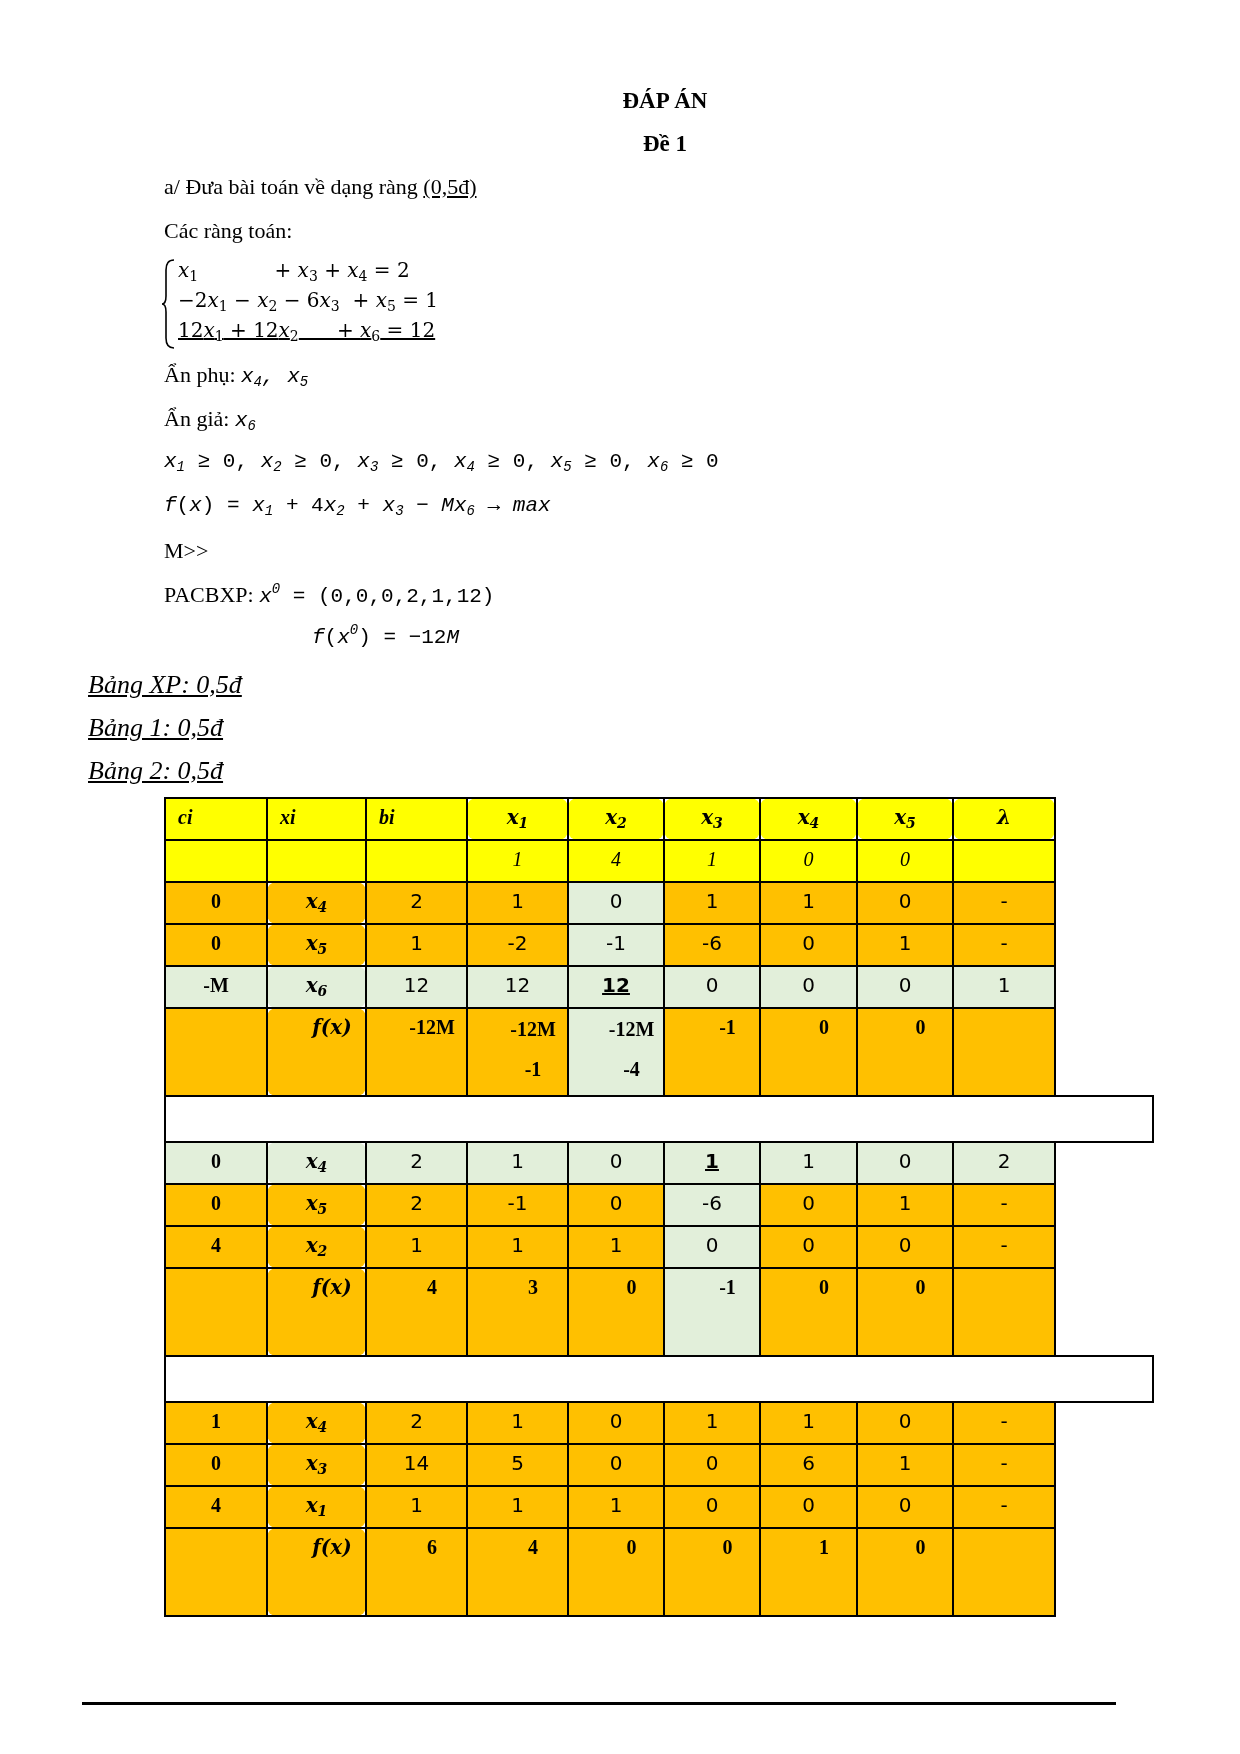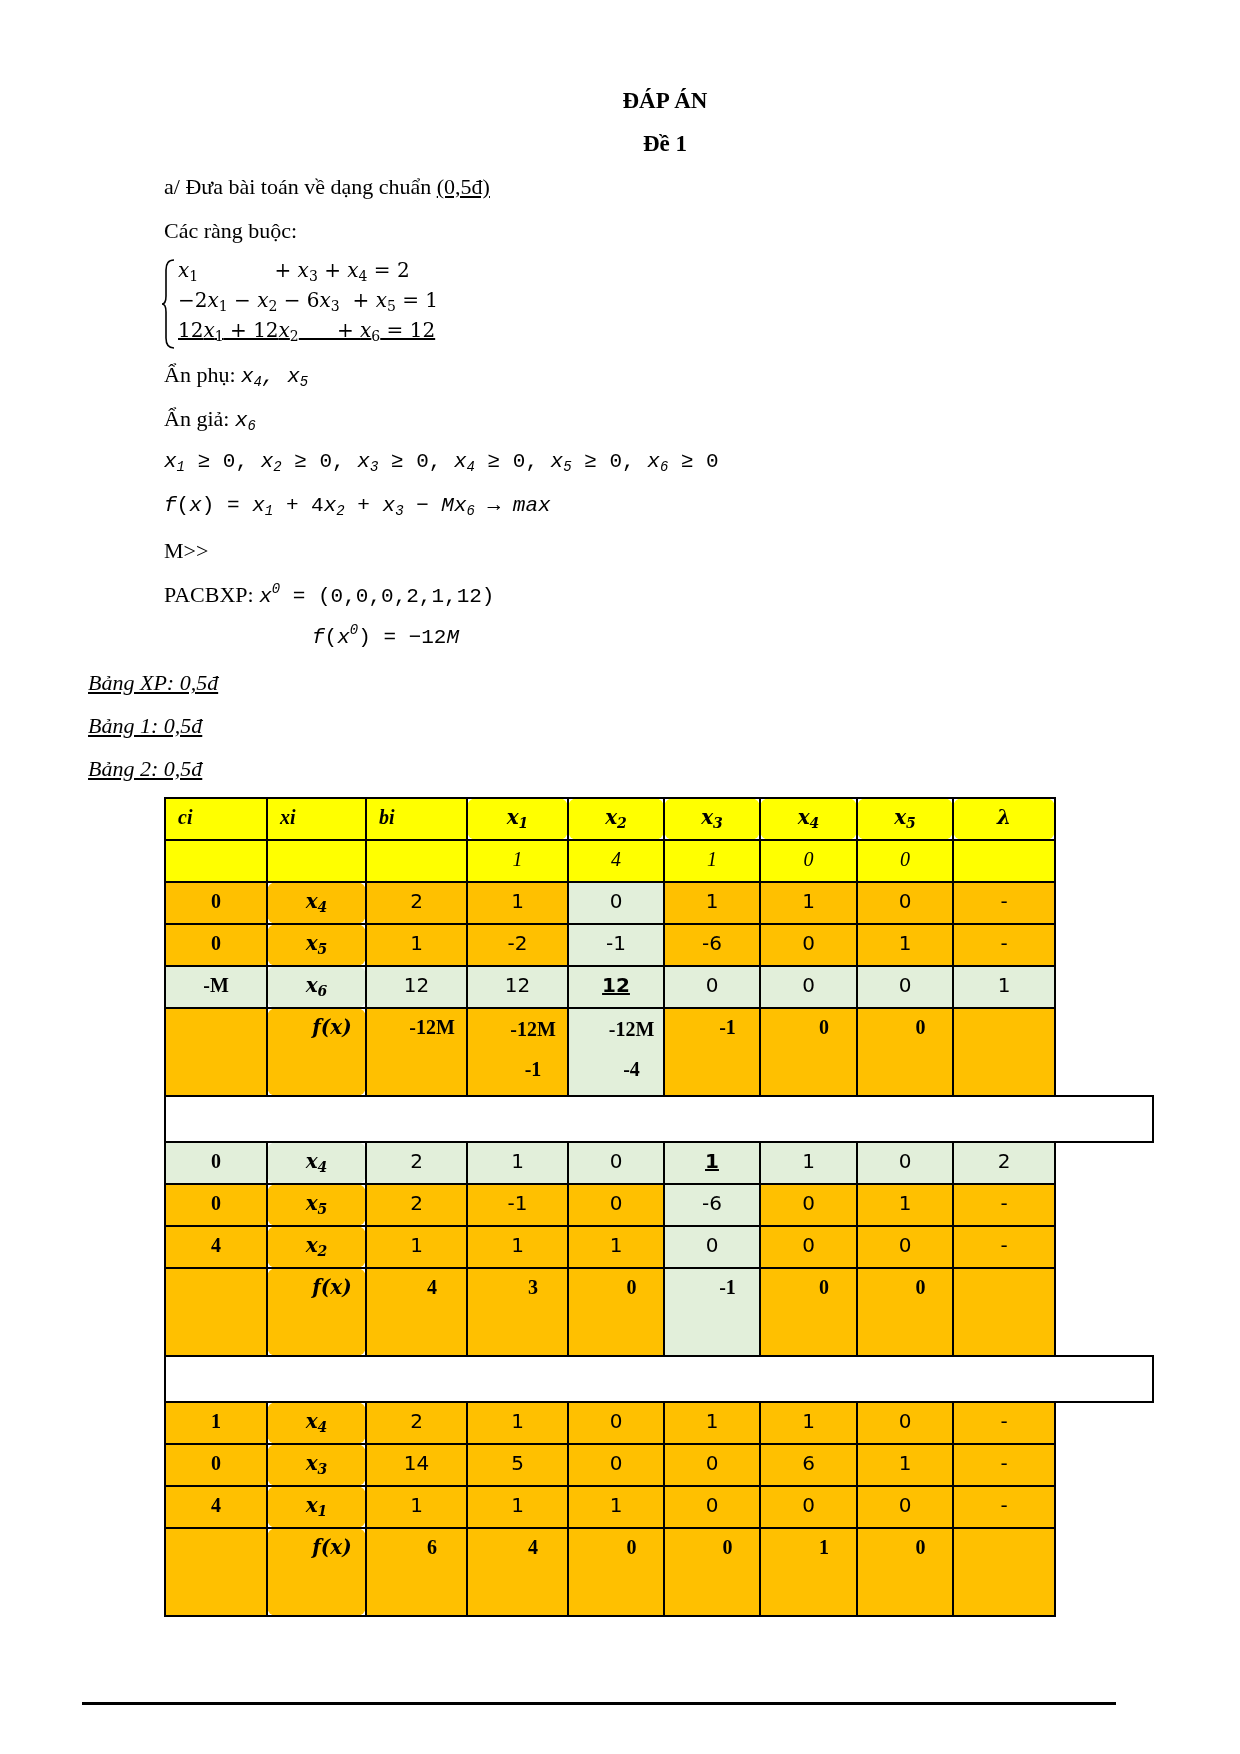--- a/index.html
+++ b/index.html
@@ -6,21 +6,21 @@
   body { width: 1240px; height: 1754px; position: relative; overflow: hidden;
          font-family: "Liberation Serif", serif; color: #000; }
   .abs { position: absolute; }
   .title { font-weight: bold; font-size: 23px; left: 0; width: 1330px; text-align: center; }
   .line { font-size: 22px; left: 164px; white-space: nowrap; }
   .math { font-family: Liberation Mono, monospace; font-style: italic; font-size: 21px; }
   .math .n { font-style: normal; }
   sub { font-size: 14px; vertical-align: -4px; line-height: 0; }
   sup { font-size: 14px; vertical-align: 9px; line-height: 0; }
   .u { text-decoration: underline; margin-top: 40px; }
-  .note { font-style: italic; text-decoration: underline; font-size: 22px; left: 88px; }
+  .note { font-style: italic; text-decoration: underline; font-size: 26px; left: 88px; }
   .sys-row { position: absolute; left: 178px; font-family: "DejaVu Serif", serif; font-size: 20px; white-space: pre; }
   .sys-row i { font-style: italic; }
 
   
   .tbl { position: absolute; left: 164px; top: 797px; border-collapse: collapse; table-layout: fixed; }
   .tbl td { border: 2px solid #000; padding: 0; text-align: center; vertical-align: top;
             font-size: 20px; height: 42px; box-sizing: border-box; }
   .y { background: #ffff00; }
   .o { background: #ffc000; }
   .g { background: #e2efda; }
@@ -36,23 +36,23 @@
   .sep td { height: 46px; border-right: 2px solid #000; }
   .footer-line { position: absolute; left: 82px; top: 1702px; width: 1034px; height: 3px; background: #000; }
 </style>
 </head>
 <body>
 
 <div class="abs title" style="top:88px;">ĐÁP ÁN</div>
 <div class="abs title" style="top:131px;">Đề 1</div>
 
 <div class="abs line" style="top:174px;">
-  <span>a/ Đưa bài toán về dạng chuẩn </span><span class="u">(0,5đ)</span>
-</div>
-<div class="abs line" style="top:218px;">Các ràng buộc:</div>
+  <span>a/ Đưa bài toán về dạng ràng </span><span class="u">(0,5đ)</span>
+</div>
+<div class="abs line" style="top:218px;">Các ràng toán:</div>
 
 <div class="abs" style="left:162px; top:258px; width:300px; height:92px;">
   <svg width="14" height="92" style="position:absolute;left:0;top:0;">
     <path d="M12 2 Q4 2 4 12 L4 38 Q4 46 0 46 Q4 46 4 54 L4 80 Q4 90 12 90" fill="none" stroke="#000" stroke-width="1.6"></path>
   </svg>
   <div class="sys-row" style="left:16px; top:0px;"><i>x</i><sub>1</sub>            + <i>x</i><sub>3</sub> + <i>x</i><sub>4</sub> = 2</div>
   <div class="sys-row" style="left:16px; top:30px;text-align:center;">−2<i>x</i><sub>1</sub> − <i>x</i><sub>2</sub> − 6<i>x</i><sub>3</sub>  + <i>x</i><sub>5</sub> = 1</div>
   <div class="sys-row" style="left:16px; top:60px;text-decoration:underline;">12<i>x</i><sub>1</sub> + 12<i>x</i><sub>2</sub>      + <i>x</i><sub>6</sub> = 12</div>
 </div>
 

